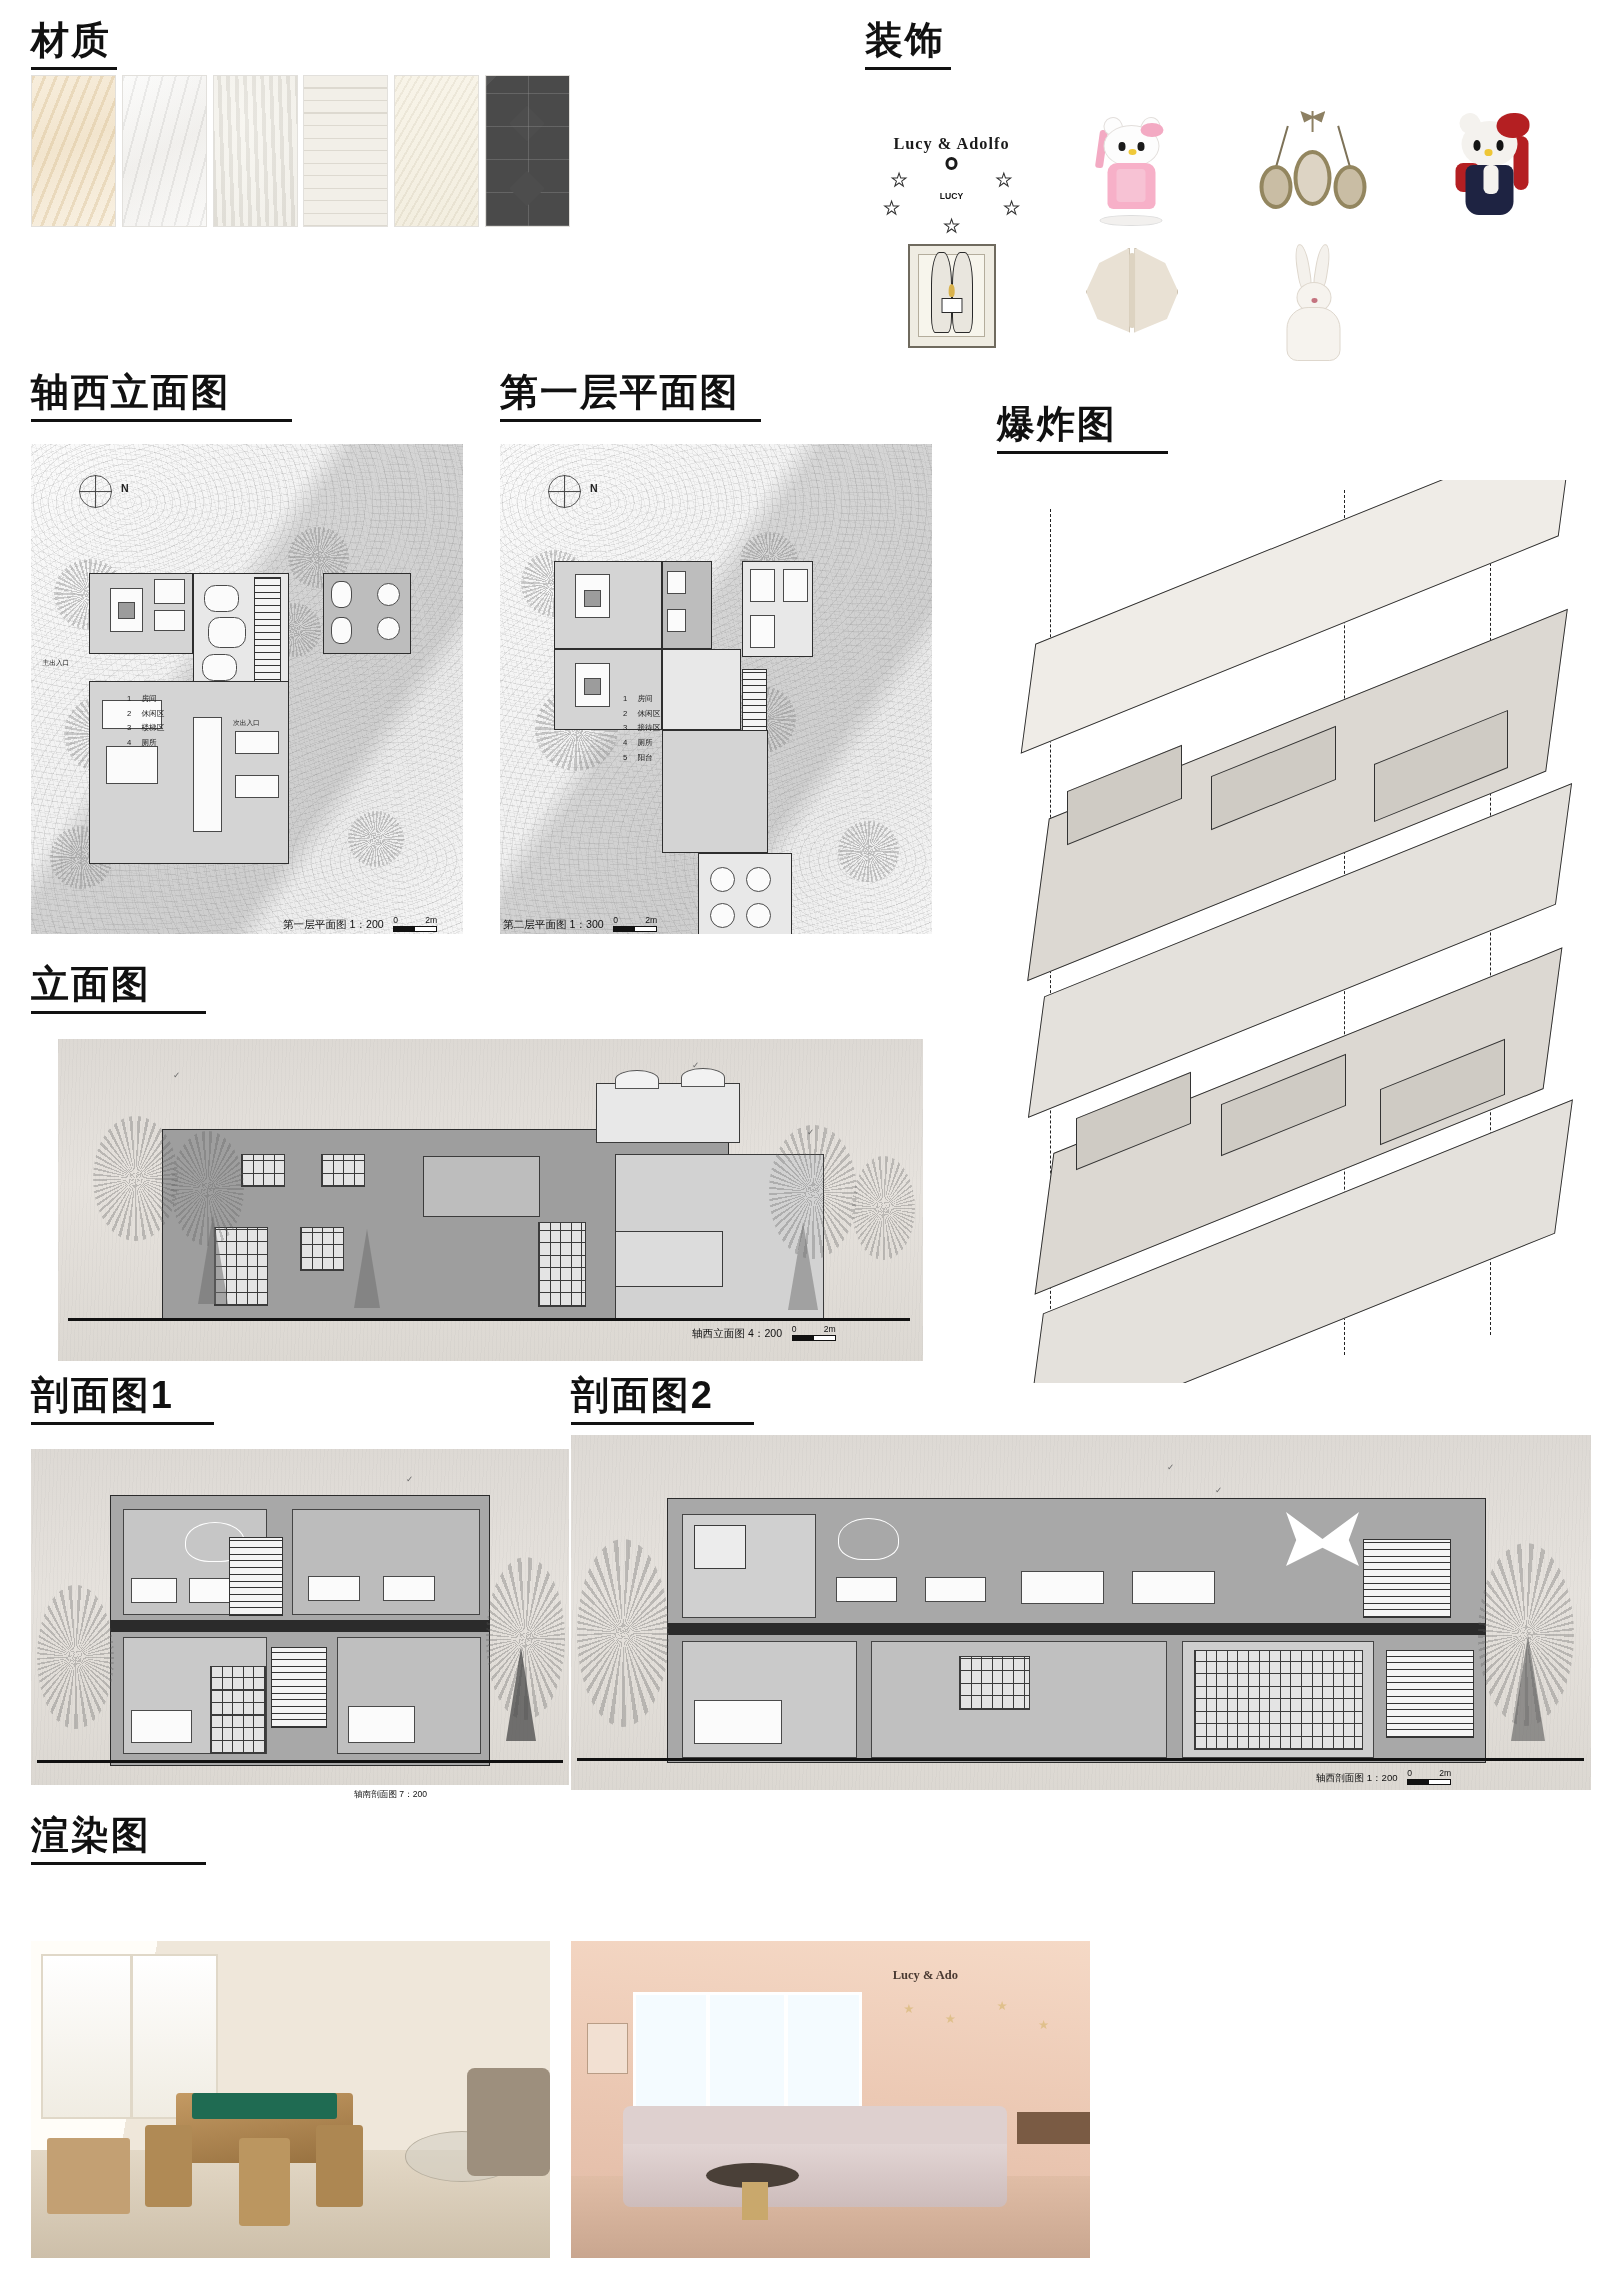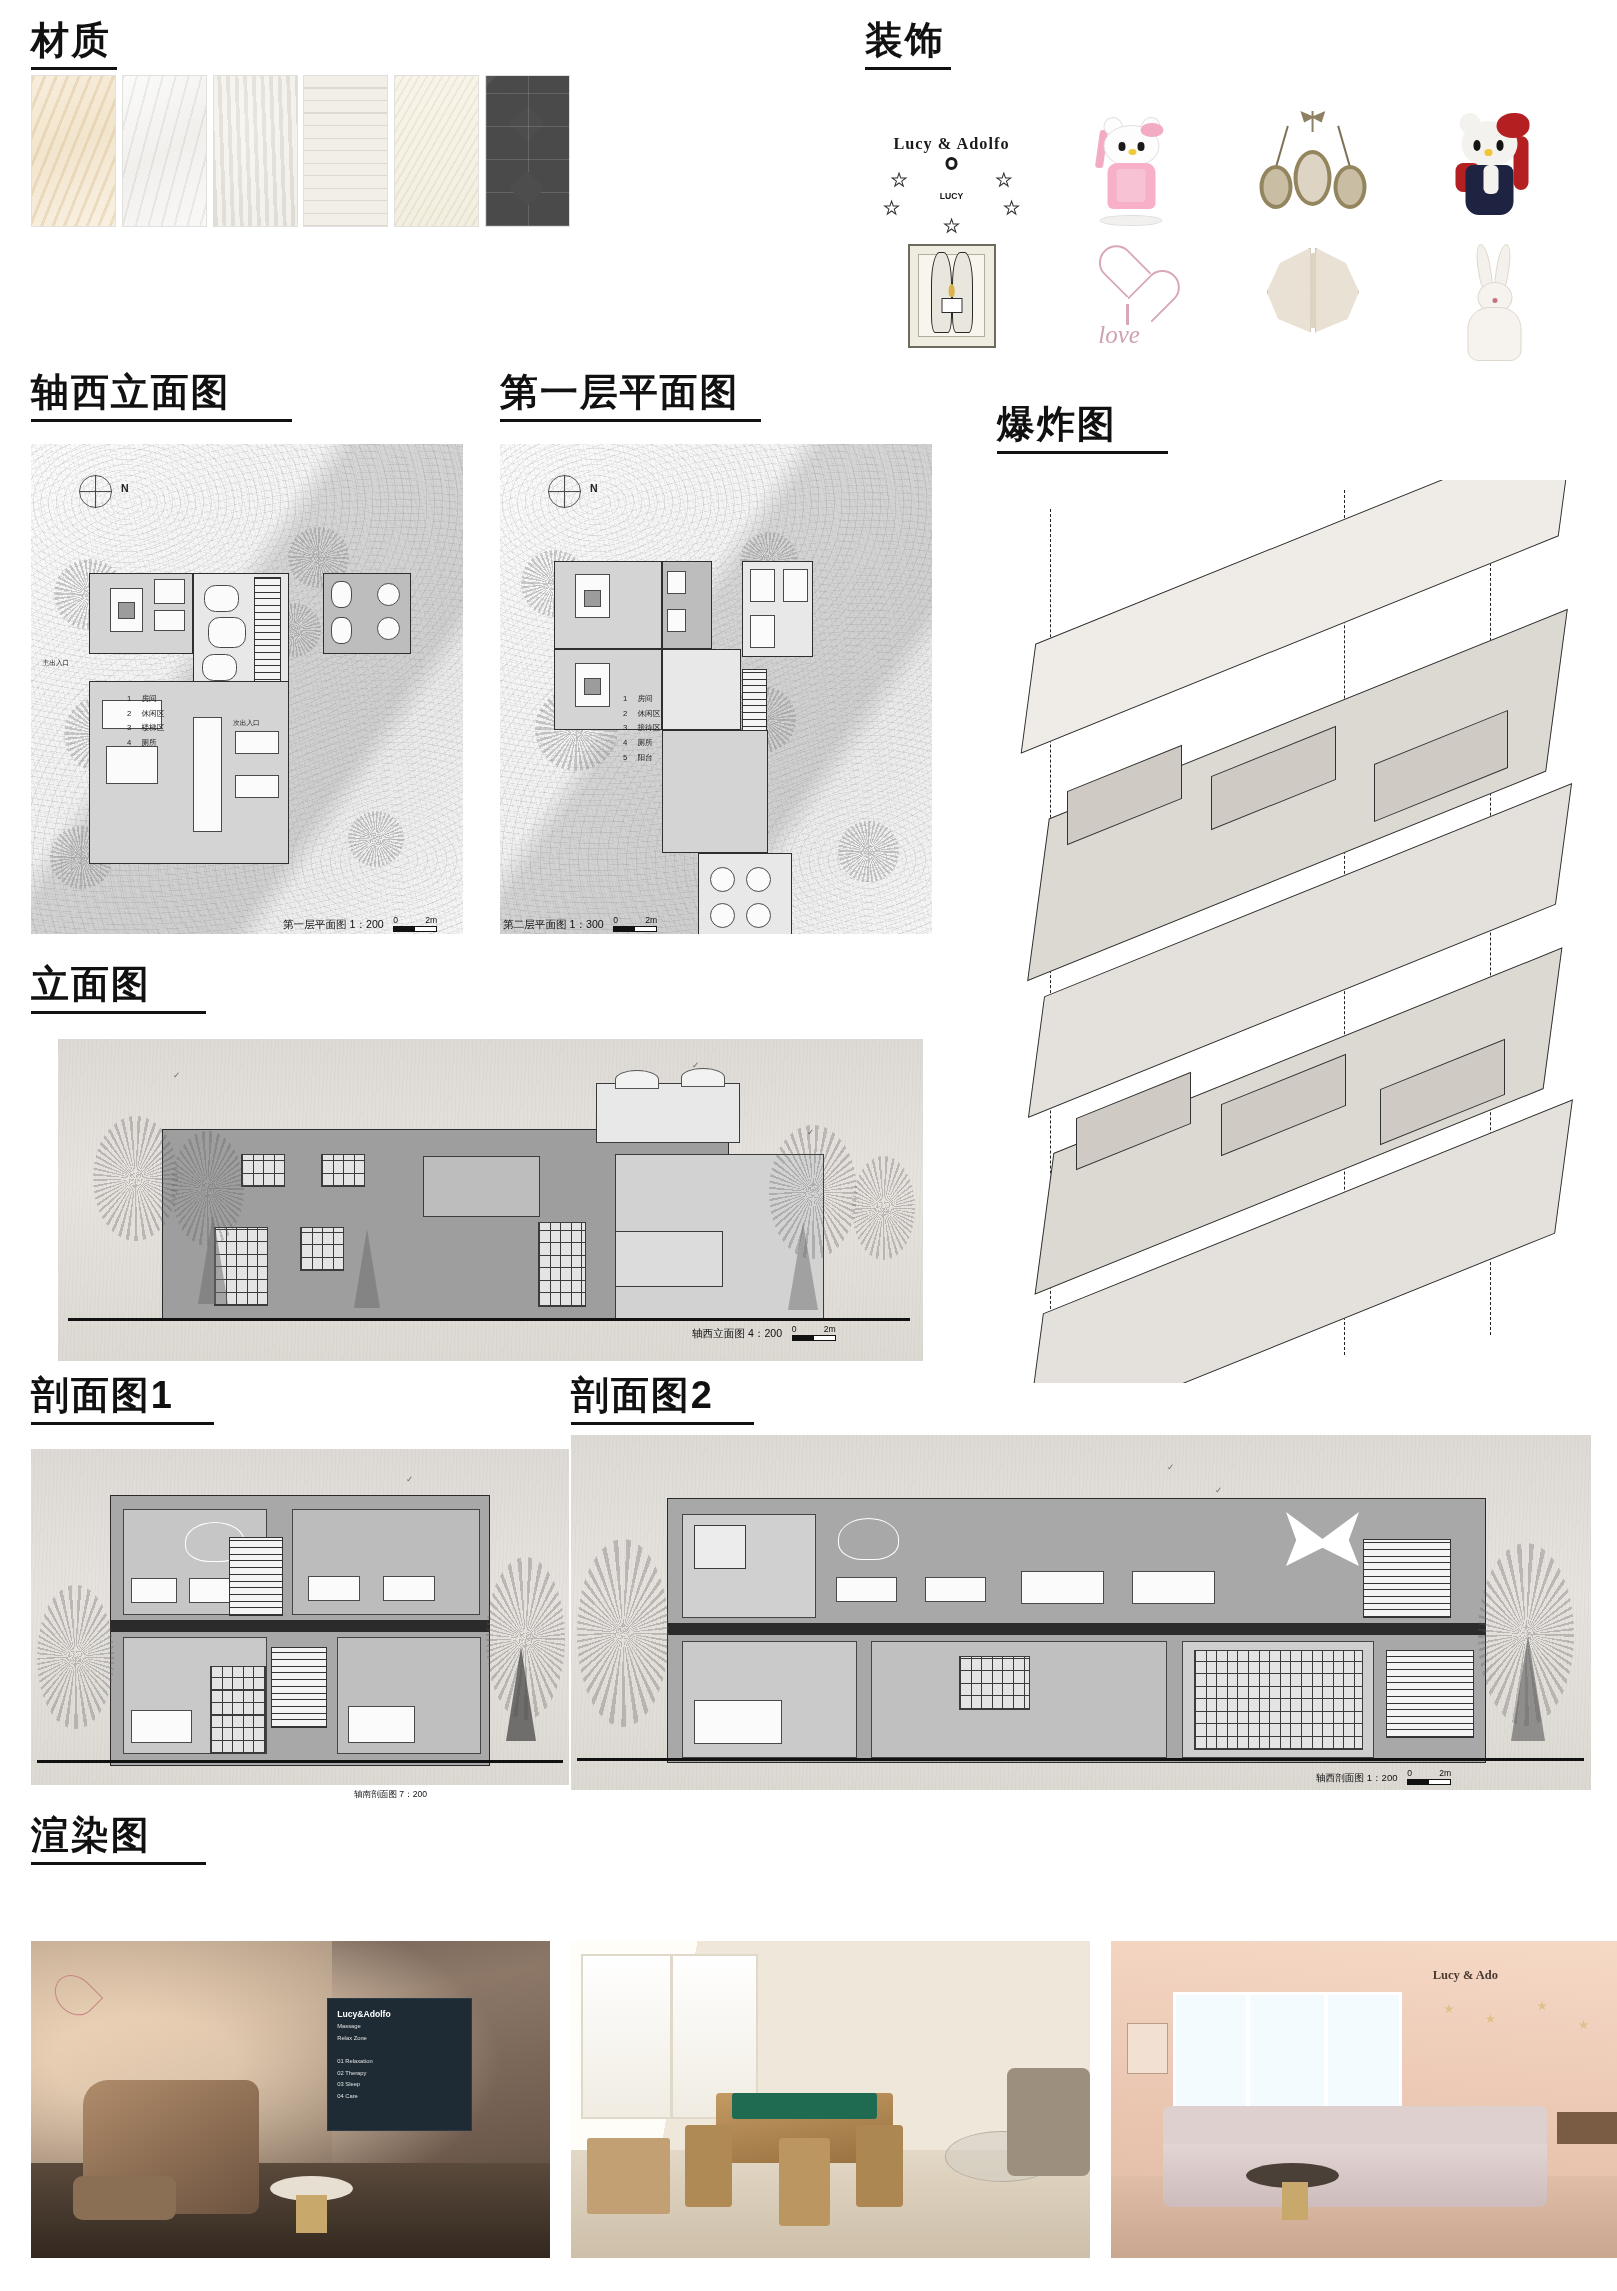--- a/index.html
+++ b/index.html
@@ -363,27 +363,20 @@
     <div class="decor-cell">
       <div class="decor-art sconce">
         <div class="inner"></div>
           <div class="hand-l"></div>
           <div class="hand-r"></div>
         <div class="flame"></div>
           <div class="cup"></div>
       </div>
     </div>
 
-    <div class="decor-cell">
-      <div class="decor-art neon">
-        <div class="hrt"></div>
-          <div class="stem"></div>
-        <div class="word">love</div>
-      </div>
-    </div>
 
     <div class="decor-cell">
       <div class="decor-art bfly2">
         <div class="wl"></div>
           <div class="wr"></div>
           <div class="bod"></div>
       </div>
     </div>
 
     <div class="decor-cell">
@@ -733,40 +726,20 @@
   </div>
 </div>
 
 <div class="heading" style="left:31px; top:1816px;">
   <span class="txt">渲染图</span>
   <span class="rule" style="width:175px;"></span>
 </div>
 
 <div id="render-row">
 
-  <div class="render r1">
-    <div class="sh" style="left:0;top:0;width:58%;height:100%;background:linear-gradient(160deg,rgba(255,226,192,.5),rgba(60,44,34,.25));"></div>
-    <div class="sh" style="left:0;bottom:0;width:100%;height:30%;background:linear-gradient(0deg,#33281f,#5a4a3c);"></div>
-    <div class="sh" style="left:57%;top:18%;width:28%;height:42%;background:#1e2b34;border:1.9px solid #2c3b46;"></div>
-    <div class="rlabel" style="left:59%;top:21%;">
-      <span style="font-size:8.6px;font-weight:bold;display:block;">Lucy&amp;Adolfo</span>
-      <span style="white-space:pre-line;font-size:5.8px;opacity:.85;">Massage
-Relax Zone
-
-01 Relaxation
-02 Therapy
-03 Sleep
-04 Care</span>
-    </div>
-    <div class="sh" style="left:10%;top:44%;width:34%;height:42%;background:linear-gradient(150deg,#b08c6a,#6d5340);border-radius:25px 13.4px 9.6px 9.6px;"></div>
-    <div class="sh" style="left:8%;top:74%;width:20%;height:14%;background:#8b6f55;border-radius:9.6px;"></div>
-    <div class="sh" style="left:46%;top:74%;width:16%;height:8%;background:#e7dfd2;border-radius:50%;"></div>
-    <div class="sh" style="left:51%;top:80%;width:6%;height:12%;background:#c9a86c;"></div>
-    <div class="sh" style="left:5%;top:10%;width:7%;height:14%;border:1.9px solid #c98585;border-radius:50% 50% 0 50%;transform:rotate(-45deg);"></div>
-  </div>
 
   <div class="render r2">
     <div class="sh" style="left:2%;top:4%;width:34%;height:52%;background:linear-gradient(180deg,#ffffff,#f0ece2);border:2.9px solid #e0d8c8;"></div>
     <div class="sh" style="left:19%;top:4%;width:2.9px;height:52%;background:#e0d8c8;"></div>
     <div class="sh" style="left:0;bottom:0;width:100%;height:34%;background:linear-gradient(0deg,#cdbfa9,#e3d8c6);"></div>
     <div class="sh" style="left:28%;top:48%;width:34%;height:22%;background:linear-gradient(170deg,#c49a63,#96703f);border-radius:3.8px;"></div>
     <div class="sh" style="left:31%;top:48%;width:28%;height:8%;background:#1f6b52;border-radius:2.9px;"></div>
     <div class="sh" style="left:22%;top:58%;width:9%;height:26%;background:#b08a55;border-radius:3.8px;"></div>
     <div class="sh" style="left:40%;top:62%;width:10%;height:28%;background:#bb9660;border-radius:3.8px;"></div>
     <div class="sh" style="left:55%;top:58%;width:9%;height:26%;background:#ad8752;border-radius:3.8px;"></div>

